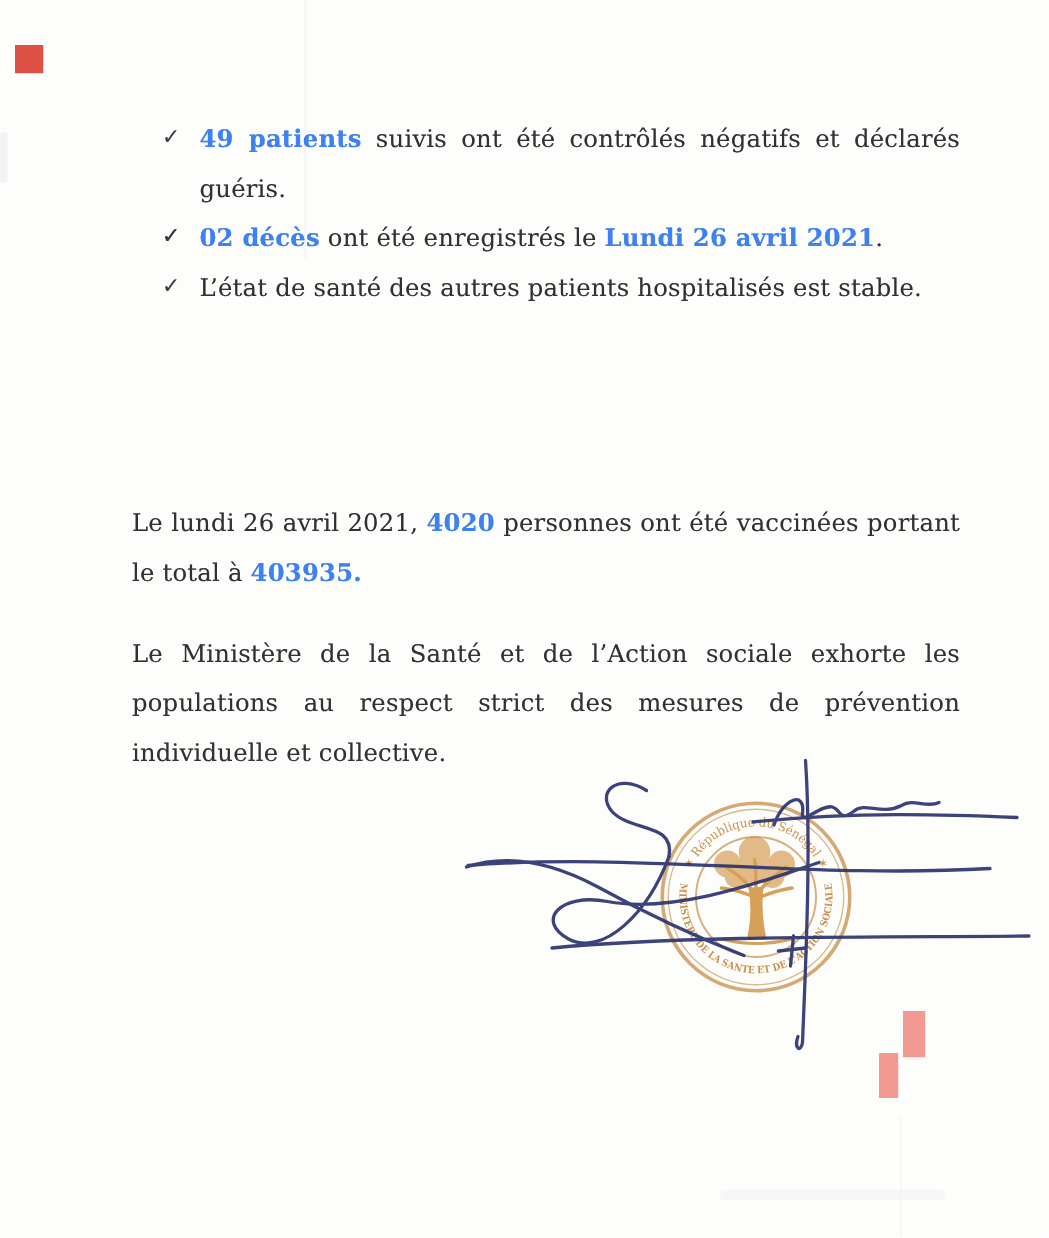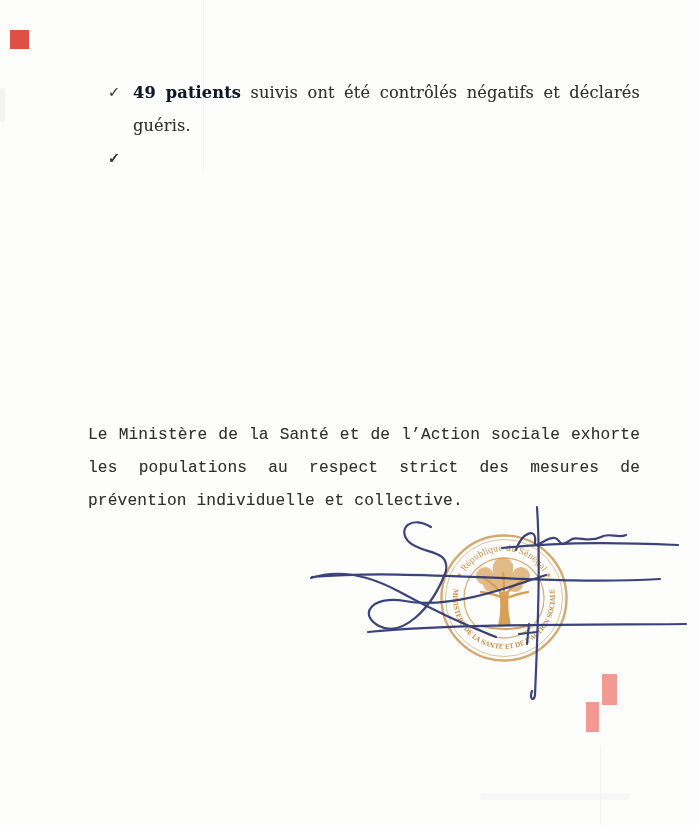--- a/index.html
+++ b/index.html
@@ -15,22 +15,22 @@
   .textcol{position:absolute;left:88px;width:552px;font-size:16.2px;line-height:33px;
            letter-spacing:.15px;text-shadow:0 0 .4px rgba(40,40,40,.35);}
   .bullets{top:76px;}
   .bullets .li{position:relative;padding-left:45px;text-align:justify;}
   .bullets .li .mark{position:absolute;left:20px;top:0;font-family:"DejaVu Sans",sans-serif;
                      font-size:14.5px;color:#3c3c3c;}
   .para{position:absolute;left:88px;width:552px;font-size:16.2px;line-height:33px;
         letter-spacing:.15px;text-align:justify;text-shadow:0 0 .4px rgba(40,40,40,.35);}
   .p1{top:250px;}
   .p2{top:332px;}
-  .p3{top:419px;font-family:Liberation Mono, monospace;}
-  b{font-weight:700;color:#0f172a;}
+  .p3{top:419px;}
+  b{font-weight:700;color:#3b82f6;}
   
   .stamp{position:absolute;left:434px;top:528px;opacity:.93;}
   .stamp text{font-family:"DejaVu Serif","Liberation Serif",serif;}
   .sig{position:absolute;left:280px;top:495px;}
   
   .mark-svg{position:absolute;}
   .m-red{left:10px;top:30px;}
   .m-pink1{left:602px;top:674px;}
   .m-pink2{left:586px;top:702px;}
   
@@ -58,26 +58,29 @@
   <div class="textcol bullets">
     <div class="li">
       <span class="mark">✓</span>
       <span><b>49 patients</b><span> suivis ont été contrôlés négatifs et déclarés guéris.</span></span>
     </div>
     <div class="li">
       <span class="mark">✓</span>
     </div>
     <div class="li">
       <span class="mark">✓</span>
+      <span><b>02 décès</b><span> ont été enregistrés le </span><b>Lundi 26 avril 2021</b><span>.</span></span>
     </div>
     <div class="li">
       <span class="mark">✓</span>
+      <span><span>L’état de santé des autres patients hospitalisés est stable.</span></span>
     </div>
   </div>
 
+  <div class="para p2"><span>Le lundi 26 avril 2021, </span><b>4020</b><span> personnes ont été vaccinées portant le total à </span><b>403935.</b></div>
   <div class="para p3"><span>Le Ministère de la Santé et de l’Action sociale exhorte les populations au respect strict des mesures de prévention individuelle et collective.</span></div>
 
   <svg class="stamp" width="140" height="140" viewBox="0 0 140 140">
     <circle cx="70" cy="70" r="62.5" fill="none" stroke-width="2.4" opacity="0.85" stroke="#cb9350"></circle>
     <circle cx="70" cy="70" r="58.5" fill="none" stroke-width="0.9" opacity="0.7" stroke="#cb9350"></circle>
     <circle cx="70" cy="70" r="40" fill="none" stroke-width="1.3" opacity="0.8" stroke="#cb9350"></circle>
     <defs>
       <path id="s-arc-top" d="M 25.8,53.9 A 47 47 0 0 1 114.2,53.9"></path>
       <path id="s-arc-bot" d="M 20.7,56.8 A 51 51 0 1 0 119.3,56.8"></path>
     </defs>

